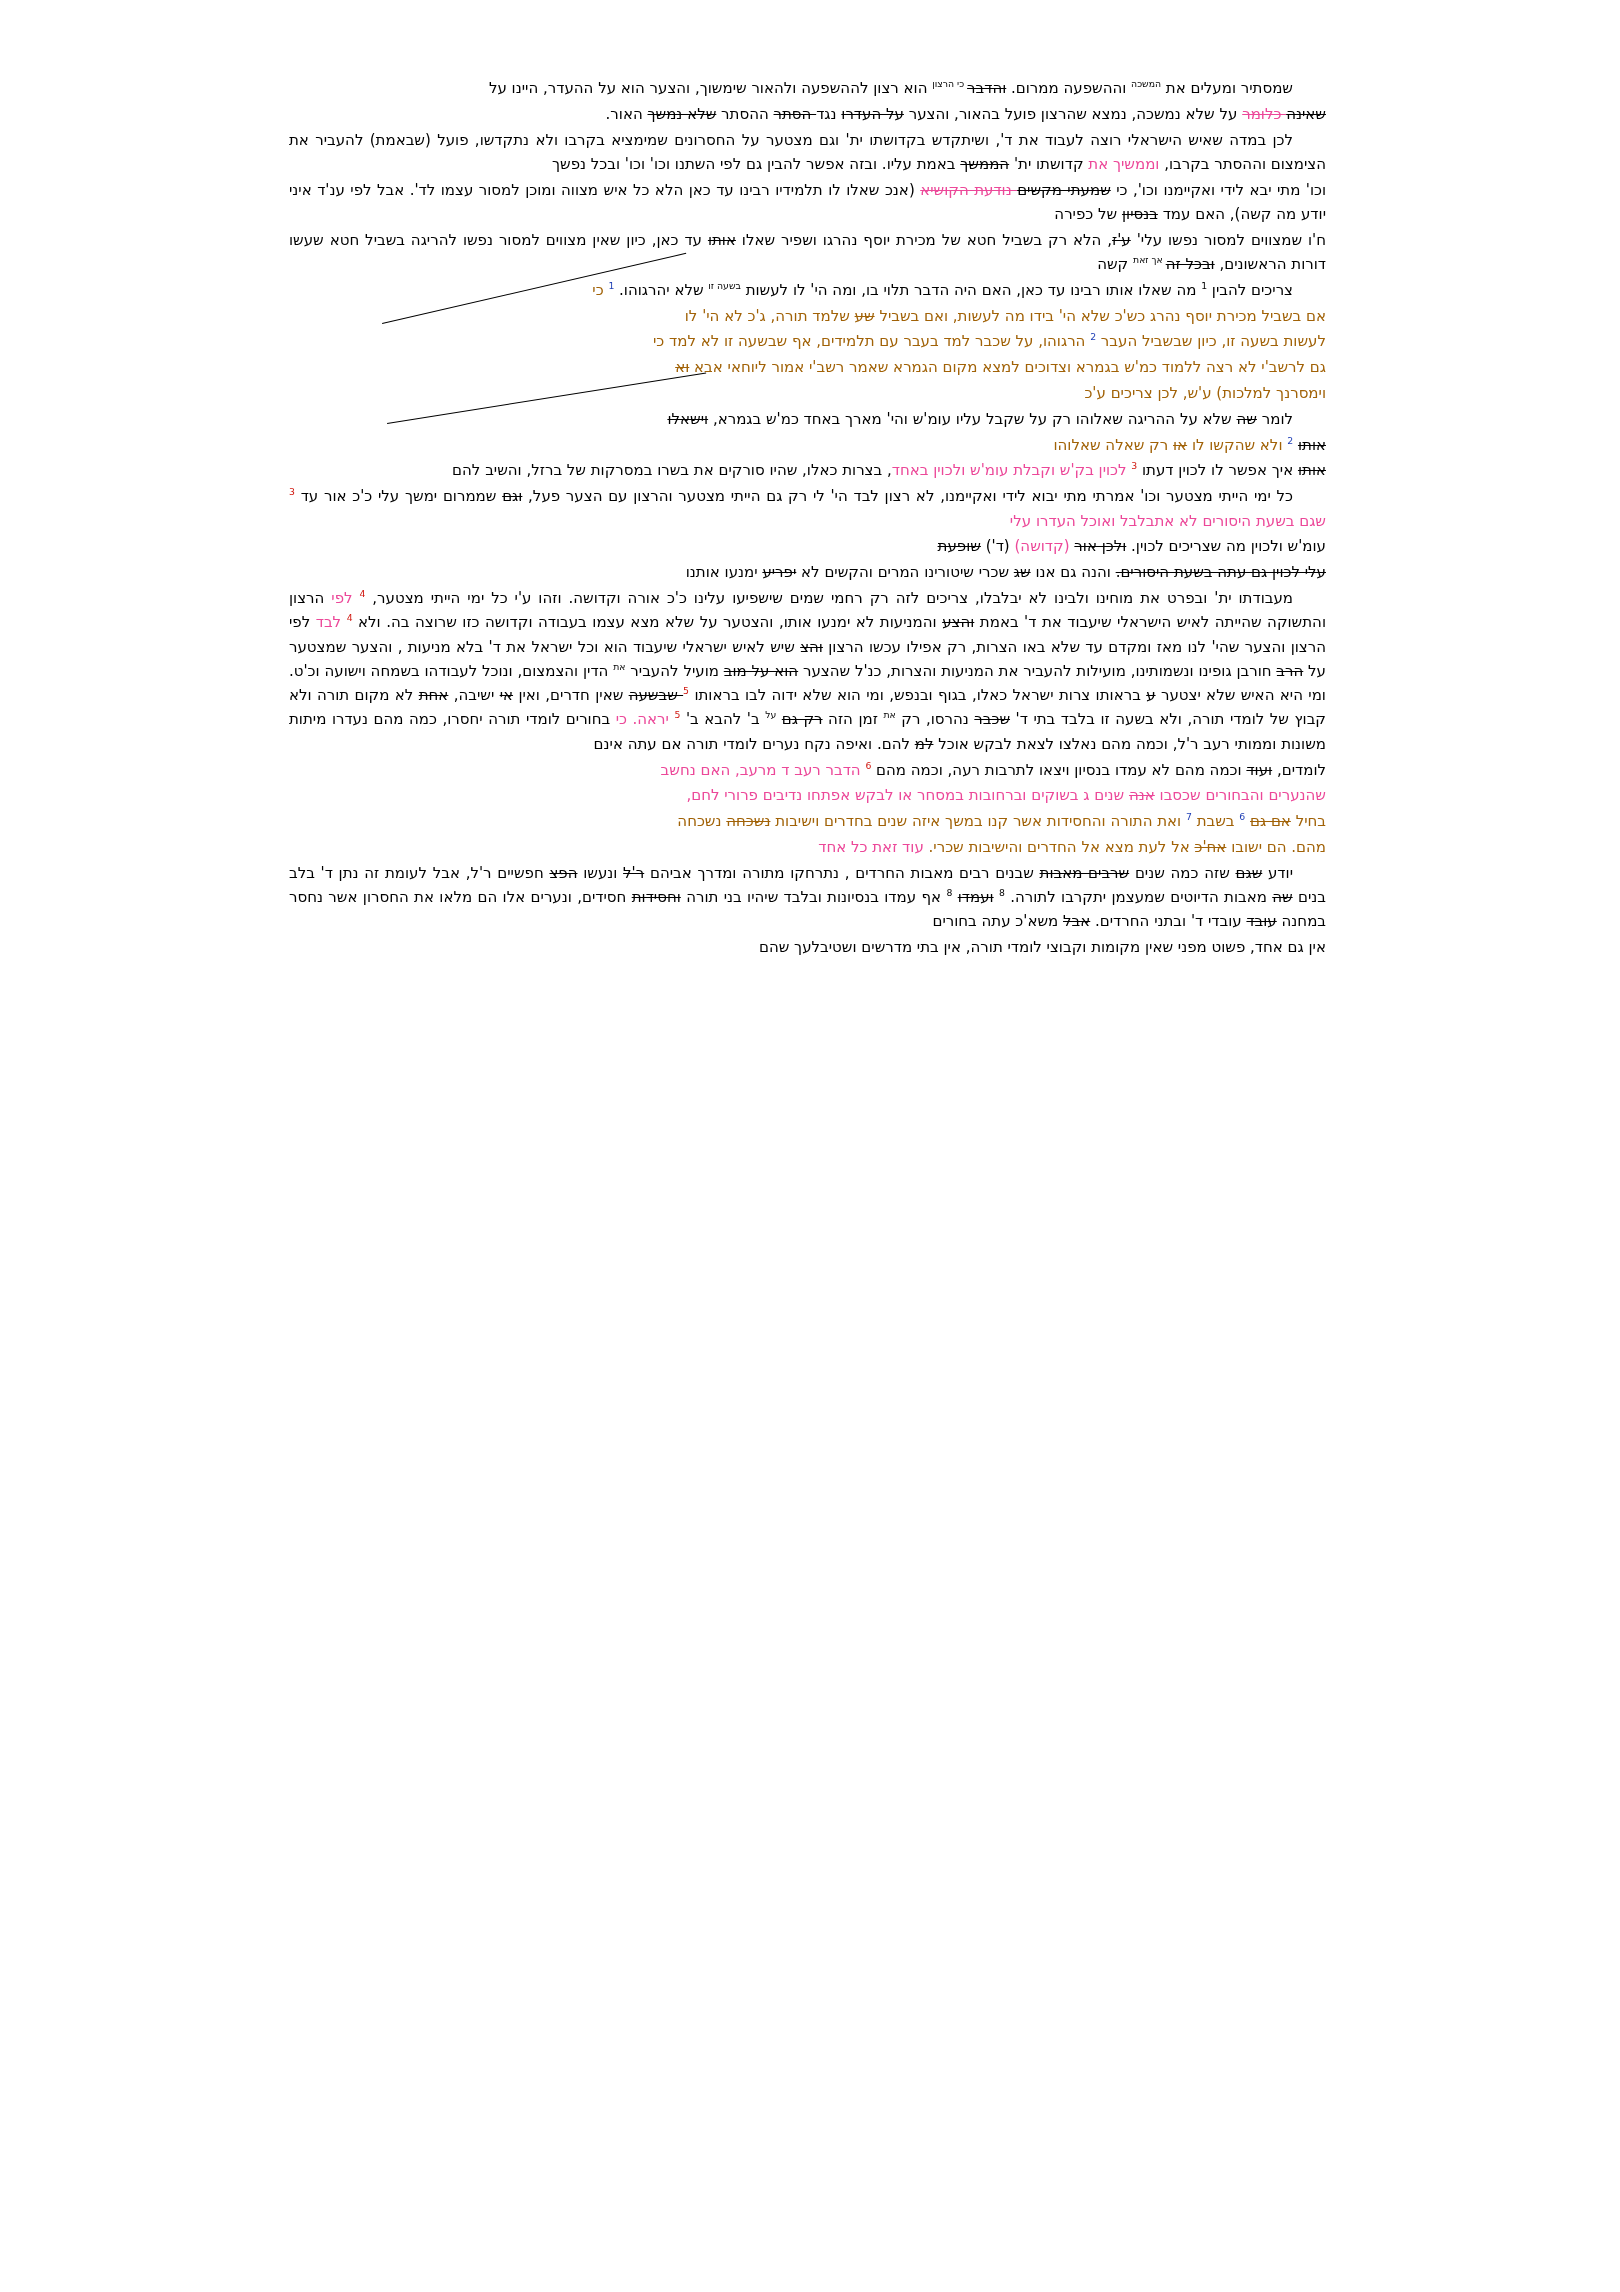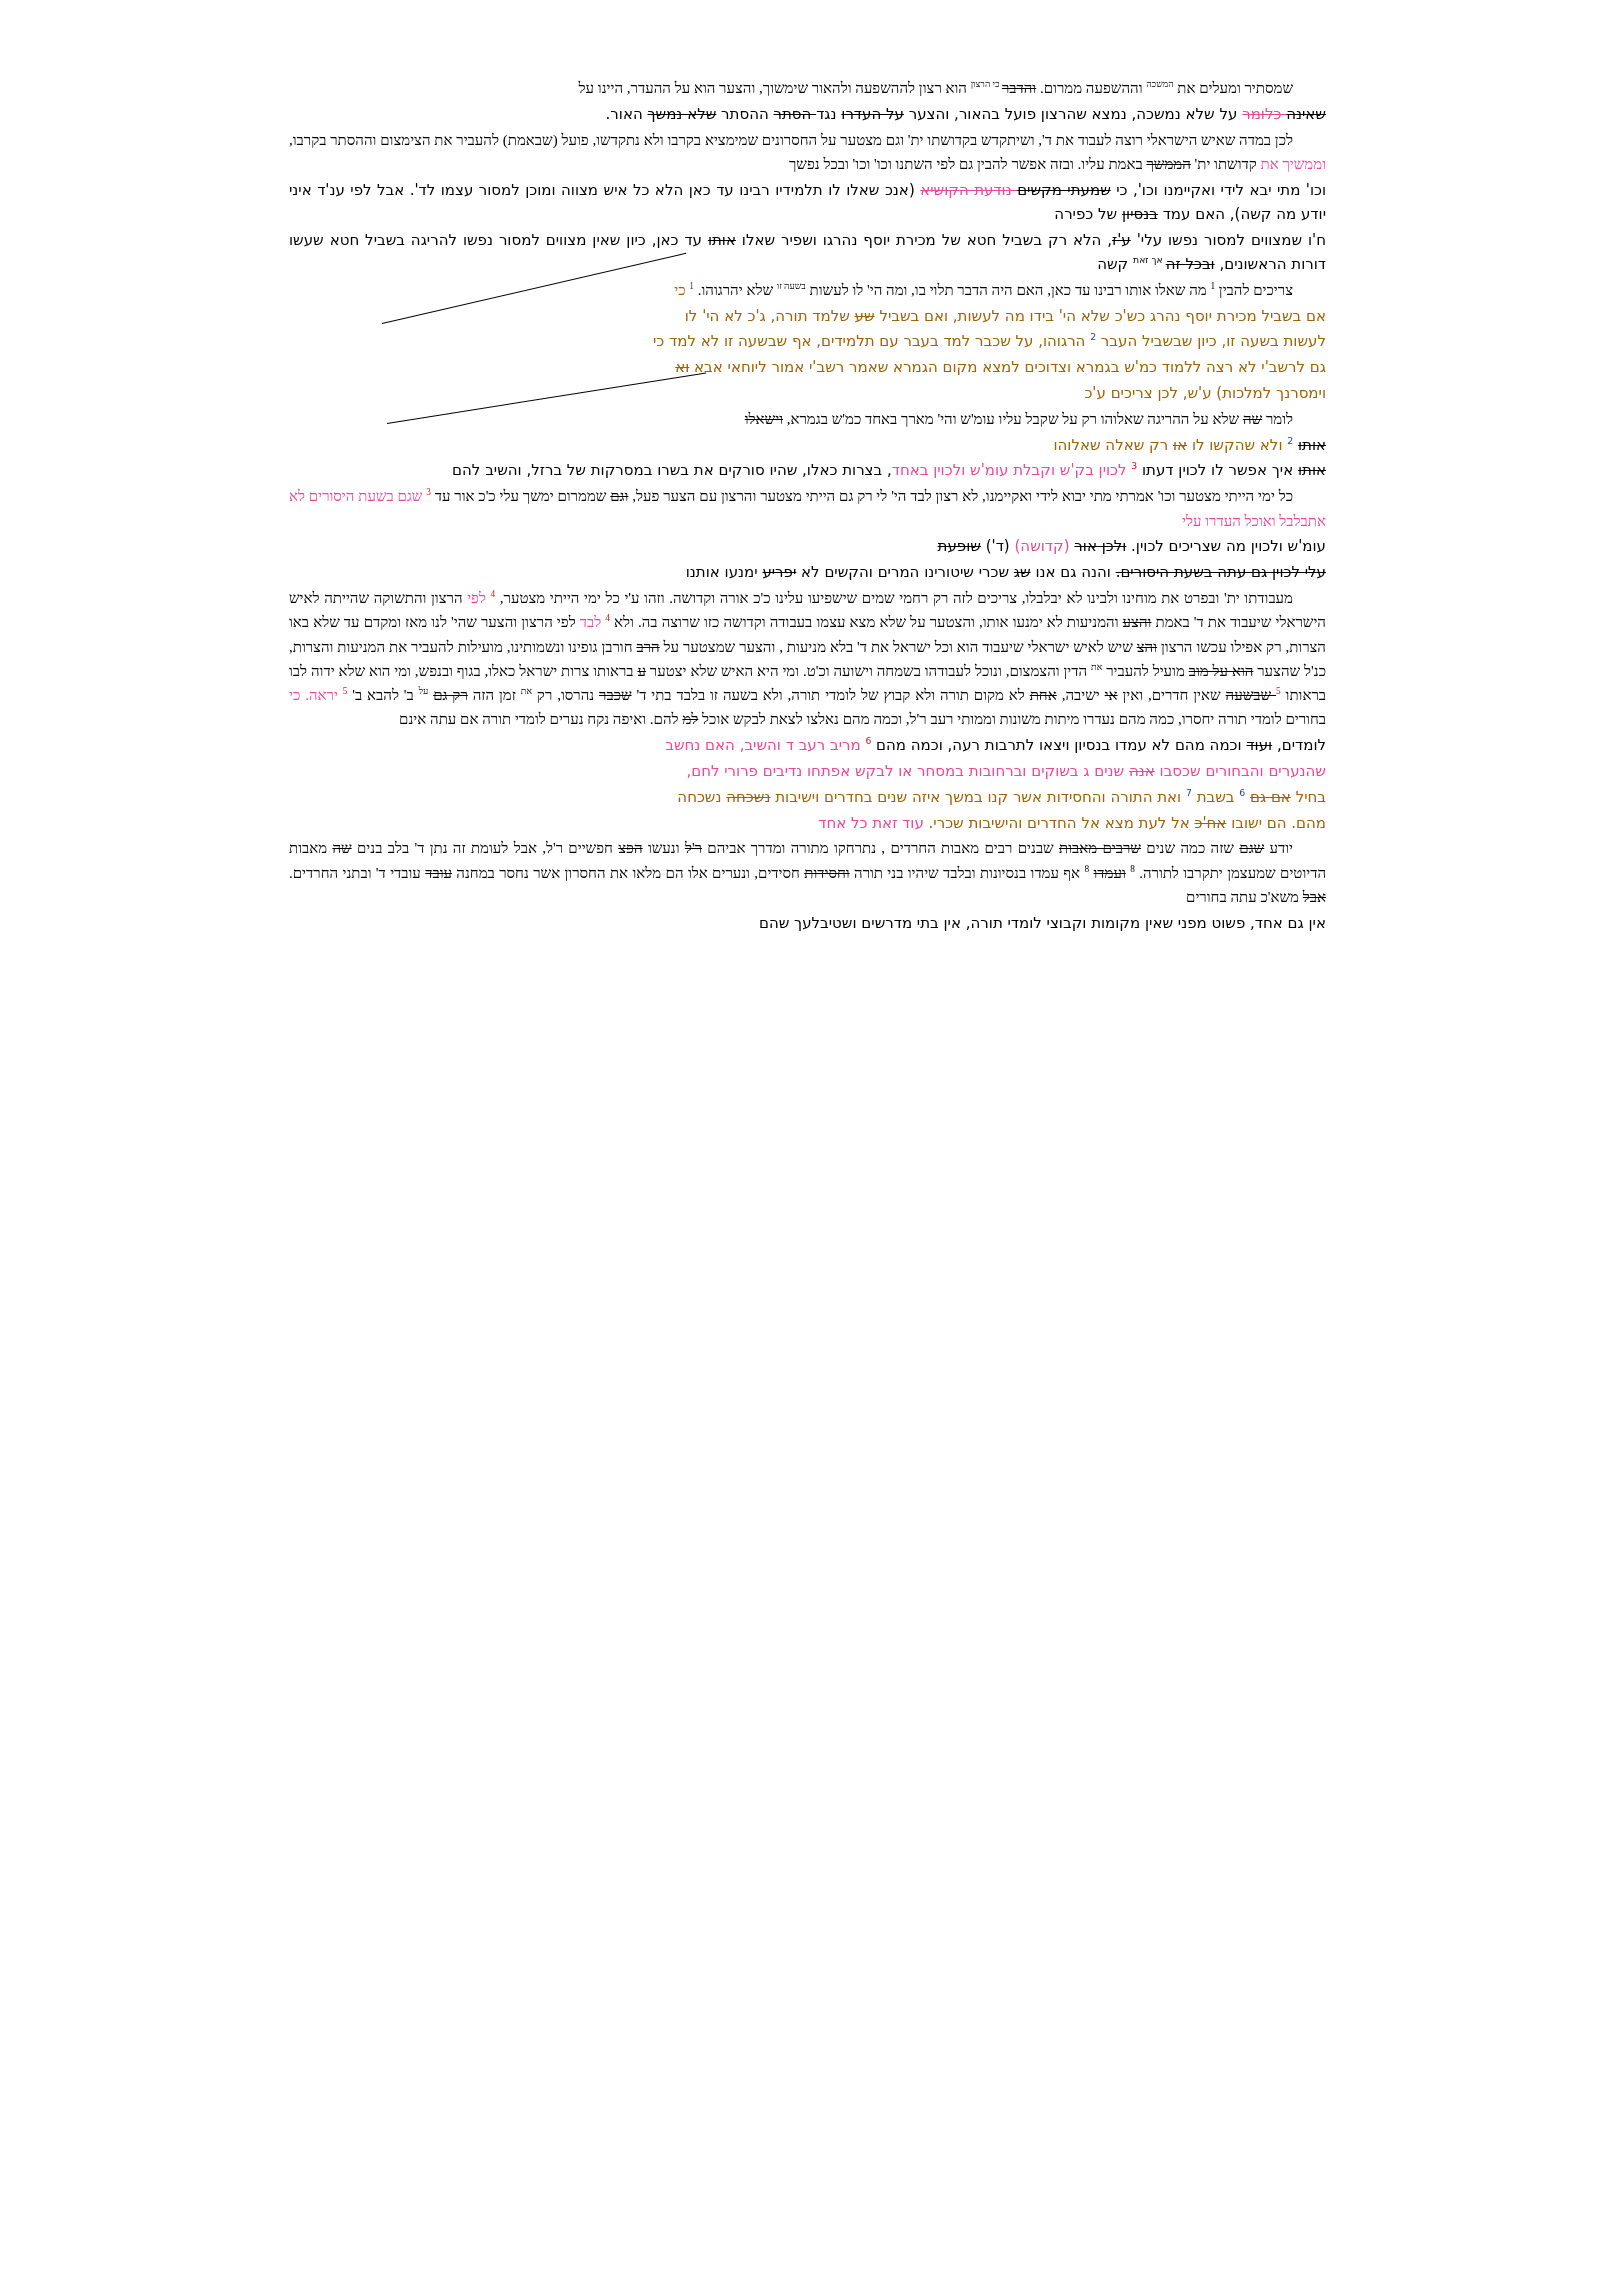--- a/index.html
+++ b/index.html
@@ -33,21 +33,20 @@
     line-height: 1.62;
     font-family: "DejaVu Sans", sans-serif;
   }
   p {
     margin: 0 0 0.10em 0;
     text-align: justify;
     text-justify: inter-word;
   }
   p.indent {
     text-indent: 2.2em;
-    font-family: Liberation Serif, serif;
   }
   .red { color: #ec4899; }
   .blue { color: #a16207; margin-top: 40px; }
   .strike {
     text-decoration: line-through;
     text-decoration-thickness: 1px;
   }
   .sup {
     font-size: 0.62em;
     vertical-align: super;
@@ -90,21 +89,21 @@
       <p><span class="blue">לעשות בשעה זו, כיון שבשביל העבר </span><span class="sup" style="color: rgb(31, 63, 181);">2</span><span class="blue"> הרגוהו, על שכבר למד בעבר עם תלמידים, אף שבשעה זו לא למד </span><span class="blue">כי</span></p>
       <p><span class="blue">גם לרשב'י לא רצה ללמוד כמ'ש בגמרא וצדוכים למצא מקום הגמרא שאמר רשב'י אמור ליוחאי אבא </span><span class="blue strike">וא</span><span class="blue"></span></p>
       <p><span class="blue">וימסרנך למלכות) ע'ש, לכן צריכים ע'כ</span></p>
       <p class="indent"><span>לומר </span><span class="strike">שה</span><span> שלא על ההריגה שאלוהו רק על שקבל עליו עומ'ש והי' מארך באחד כמ'ש בגמרא, </span><span class="strike">וישאלו</span></p>
       <p><span class="strike">אותו</span><span> </span><span class="sup" style="color: rgb(31, 63, 181);">2</span><span class="blue"> ולא שהקשו לו </span><span class="blue strike">או</span><span class="blue"> רק שאלה שאלוהו</span></p>
       <p><span class="strike">אותו</span><span> איך אפשר לו לכוין דעתו </span><span class="sup-red">3</span><span class="red"> לכוין בק'ש וקבלת עומ'ש ולכוין באחד</span><span>, בצרות כאלו, שהיו סורקים את בשרו במסרקות של ברזל, והשיב להם</span></p>
       <p class="indent"><span>כל ימי הייתי מצטער וכו' אמרתי מתי יבוא לידי ואקיימנו, לא רצון לבד הי' לי רק גם הייתי מצטער והרצון עם הצער פעל, </span><span class="strike">וגם</span><span> שממרום ימשך עלי כ'כ אור עד </span><span class="sup-red">3</span><span class="red"> שגם בשעת היסורים לא אתבלבל ואוכל העדרו עלי</span></p>
       <p><span>עומ'ש ולכוין מה שצריכים לכוין. </span><span class="strike">ולכן אור</span><span> </span><span class="red">(קדושה)</span><span> (ד') </span><span class="strike">שופעת</span></p>
       <p><span class="strike">עלי לכוין גם עתה בשעת היסורים.</span><span> והנה גם אנו </span><span class="strike">שג</span><span> שכרי שיטורינו המרים והקשים לא </span><span class="strike">יפריע</span><span> ימנעו אותנו</span></p>
       <p class="indent"><span>מעבודתו ית' ובפרט את מוחינו ולבינו לא יבלבלו, צריכים לזה רק רחמי שמים שישפיעו עלינו כ'כ אורה וקדושה. וזהו ע'י כל ימי הייתי מצטער, </span><span class="sup-red">4</span><span class="red"> לפי</span><span> הרצון והתשוקה שהייתה לאיש הישראלי שיעבוד את ד' באמת </span><span class="strike">והצע</span><span> והמניעות לא ימנעו אותו, והצטער על שלא מצא עצמו בעבודה וקדושה כזו שרוצה בה. ולא </span><span class="sup-red">4</span><span class="red"> לבד</span><span> לפי הרצון והצער שהי' לנו מאז ומקדם עד שלא באו הצרות, רק אפילו עכשו הרצון </span><span class="strike">והצ</span><span> שיש לאיש ישראלי שיעבוד הוא וכל ישראל את ד' בלא מניעות , והצער שמצטער על </span><span class="strike">הרב</span><span> חורבן גופינו ונשמותינו, מועילות להעביר את המניעות והצרות, כנ'ל שהצער </span><span class="strike">הוא על מוב</span><span> מועיל להעביר </span><span class="sup">את</span><span> הדין והצמצום, ונוכל לעבודהו בשמחה וישועה וכ'ט. ומי היא האיש שלא יצטער </span><span class="strike">ע</span><span> בראותו</span><span> צרות ישראל כאלו, בגוף ובנפש, ומי הוא שלא ידוה לבו בראותו </span><span class="sup-red">5</span><span class="strike"> שבשעה</span><span> שאין חדרים, ואין </span><span class="strike">אי</span><span> ישיבה, </span><span class="strike">אחת</span><span> לא מקום תורה ולא קבוץ של לומדי תורה, ולא בשעה זו בלבד בתי ד' </span><span class="strike">שכבר</span><span> נהרסו, רק </span><span class="sup">את</span><span> זמן הזה </span><span class="strike">רק גם</span><span> </span><span class="sup">על</span><span> ב' להבא ב' </span><span class="sup-red">5</span><span class="red"> יראה. כי</span><span> בחורים לומדי תורה יחסרו, כמה מהם נעדרו מיתות משונות וממותי רעב ר'ל, וכמה מהם נאלצו לצאת לבקש אוכל </span><span class="strike">למ</span><span> להם</span><span>. ואיפה נקח נערים לומדי תורה אם עתה אינם</span></p>
-      <p><span>לומדים, </span><span class="strike">ועוד</span><span> וכמה מהם לא עמדו בנסיון ויצאו לתרבות רעה, וכמה מהם </span><span class="sup-red">6</span><span class="red"> מריב רעב ד והשיב, האם נחשב</span></p>
+      <p><span>לומדים, </span><span class="strike">ועוד</span><span> וכמה מהם לא עמדו בנסיון ויצאו לתרבות רעה, וכמה מהם </span><span class="sup-red">6</span><span class="red"> הדבר רעב ד מרעב, האם נחשב</span></p>
       <p><span class="red">שהנערים והבחורים שכסבו </span><span class="red strike">אנה</span><span class="red"> שנים </span><span class="red">ג</span><span class="red"> בשוקים וברחובות במסחר או לבקש אפתחו נדיבים פרורי לחם,</span></p>
       <p><span class="blue">בחיל </span><span class="blue strike">אם גם</span><span class="blue"> </span><span class="sup" style="color: rgb(31, 63, 181);">6</span><span class="blue"> בשבת </span><span class="sup" style="color: rgb(31, 63, 181);">7</span><span class="blue"> ואת התורה והחסידות אשר קנו במשך איזה שנים בחדרים וישיבות </span><span class="blue strike">נשכחה</span><span class="blue"> נשכחה</span></p>
       <p><span class="blue">מהם. הם ישובו </span><span class="blue strike">אח'כ</span><span class="blue"> </span><span class="blue">אל</span><span class="blue"> לעת מצא אל החדרים והישיבות שכרי. </span><span class="red">עוד זאת</span><span class="red"> כל אחד</span></p>
       <p class="indent"><span>יודע </span><span class="strike">שגם</span><span> שזה כמה שנים </span><span class="strike">שרבים מאבות</span><span> שבנים רבים מאבות החרדים , נתרחקו מתורה ומדרך אביהם </span><span class="strike">ר'ל</span><span> ונעשו </span><span class="strike">הפצ</span><span> חפשיים ר'ל, אבל לעומת זה נתן ד' </span><span>בלב בנים </span><span class="strike">שה</span><span> מאבות הדיוטים שמעצמן יתקרבו לתורה. </span><span class="sup">8</span><span> </span><span class="strike">ועמדו</span><span> </span><span class="sup">8</span><span> אף </span><span>עמדו</span><span> בנסיונות ובלבד שיהיו בני תורה </span><span class="strike">וחסידות</span><span> חסידים</span><span>, ונערים אלו הם מלאו את החסרון אשר נחסר במחנה </span><span class="strike">עובד</span><span> עובדי ד' ובתני החרדים. </span><span class="strike">אבל</span><span> משא'כ עתה בחורים</span></p>
       <p><span>אין גם אחד, פשוט מפני שאין מקומות וקבוצי לומדי תורה, אין בתי מדרשים ושטיבלעך שהם</span></p>
     </div>
 
   <div class="diag-line line1"></div>
   <div class="diag-line line2"></div>
 

